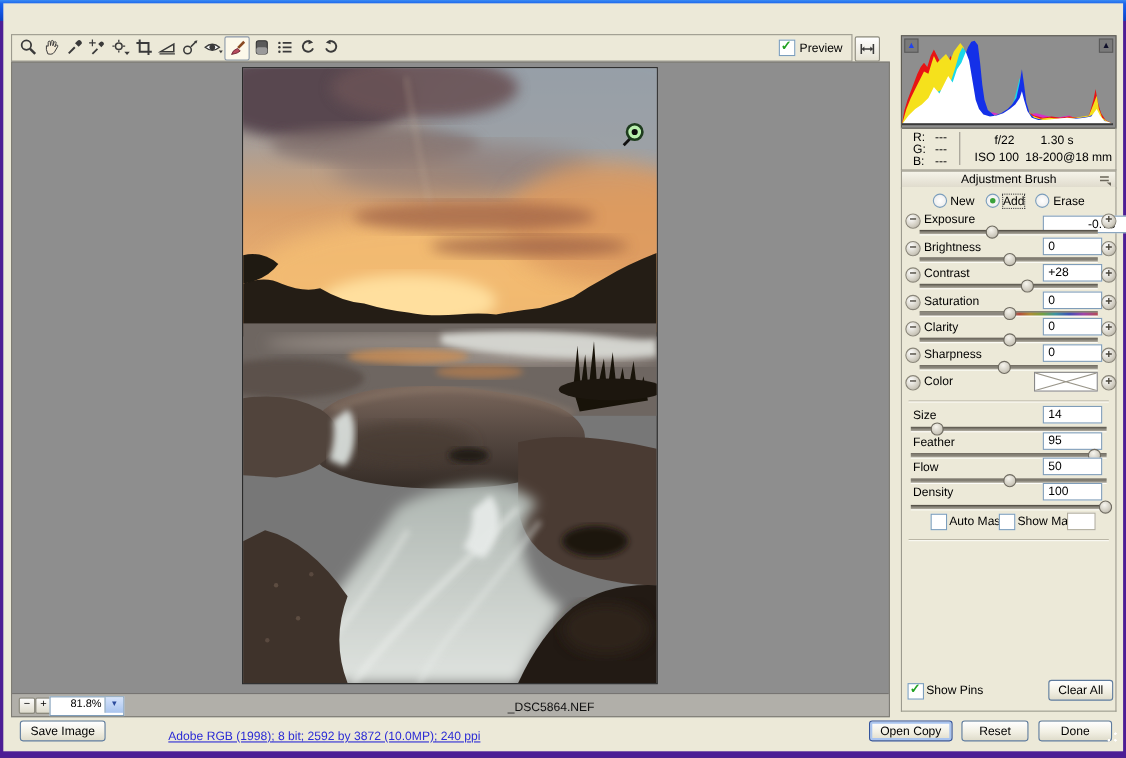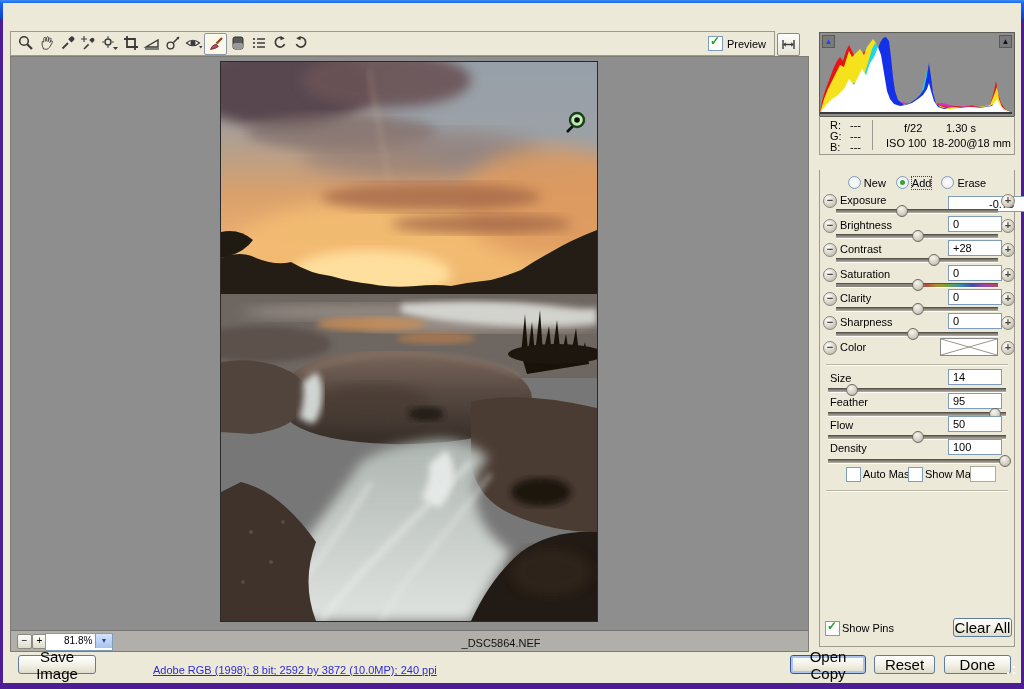--- a/index.html
+++ b/index.html
@@ -19,21 +19,21 @@
   .tool.sel{background:#fcf8ea;border:1px solid #8a97a8;border-radius:2px;}
   .preview-wrap{position:absolute;right:8px;top:4px;display:flex;align-items:center;gap:4px;}
   .fsbtn{position:absolute;left:774px;top:30px;width:21px;height:21px;border:1px solid #8c8a7e;
     border-radius:2px;background:linear-gradient(#fefefe,#e6e3d4);display:flex;align-items:center;justify-content:center;}
   
   .cb{width:13px;height:13px;background:#fff;border:1px solid #7b9ebd;position:relative;display:inline-block;flex:0 0 auto;}
   .cb.on::after{content:"✓";position:absolute;left:1px;top:-3px;color:#21a121;font-weight:bold;font-size:12px;}
   .radio{width:11px;height:11px;border-radius:50%;background:radial-gradient(#fff,#e8e8e8);border:1px solid #7b9ebd;position:relative;display:inline-block;flex:0 0 auto;}
   .radio.on::after{content:"";position:absolute;left:3px;top:3px;width:5px;height:5px;border-radius:50%;background:#3aa13a;}
   .xpbtn{border:1px solid #5f7c9e;border-radius:3px;background:linear-gradient(#fff,#f2f0e4 55%,#dfdccb);
-    font-family:"Liberation Sans",sans-serif;font-size:15px;color:#000;display:flex;align-items:center;justify-content:center;position:absolute;text-align:center;}
+    font-family:"Liberation Sans",sans-serif;font-size:11px;color:#000;display:flex;align-items:center;justify-content:center;position:absolute;text-align:center;}
   .xpbtn.default{box-shadow:inset 0 0 0 2px #a9c4ef;border-color:#33539c;}
   .val{position:absolute;width:48px;height:14px;background:#fff;border:1px solid #7f9db9;
     font-size:11px;line-height:14px;padding-left:4px;}
   .pm{position:absolute;width:12px;height:12px;border-radius:50%;border:1px solid #8a867a;color:#4a463c;
     background:radial-gradient(circle at 35% 30%,#fefefe,#d2cec2 60%,#aaa69a);
     font-size:11px;font-weight:bold;line-height:10px;text-align:center;}
   .track{position:absolute;height:3px;background:linear-gradient(#6e6a60,#b6b2a6);
     border-top:1px solid #57534a;border-bottom:1px solid #fdfcf8;}
   .track.rainbow{background:linear-gradient(90deg,#8c8880 0%,#8c8880 50%,#b44c3c 56%,#b08c34 62%,#74a040 69%,#3c94a0 76%,#4050b4 84%,#a044a8 92%,#b44c54 100%);}
   .knob{position:absolute;top:-5px;width:10px;height:10px;border:1px solid #6e6a60;border-radius:50%;
@@ -300,20 +300,27 @@
       <span class="lbl" style="left:10px;top:14px;">G:</span>
       <span class="lbl" style="left:30px;top:14px;">---</span>
       <span class="lbl" style="left:10px;top:25px;">B:</span>
       <span class="lbl" style="left:30px;top:25px;">---</span>
       <span class="vdiv"></span>
       <span class="lbl" style="left:84px;top:6px;">f/22</span>
       <span class="lbl" style="left:126px;top:6px;">1.30 s</span>
       <span class="lbl" style="left:66px;top:21px;">ISO 100</span>
       <span class="lbl" style="left:112px;top:21px;">18-200@18 mm</span>
     </div>
+    <div class="phead">
+      <span>Adjustment Brush</span>
+      <svg width="12" height="10" style="position:absolute;right:3px;top:3px;">
+        <path d="M1 2 h8 M1 5 h8" stroke="#6a665a" stroke-width="1.4"></path>
+            <path d="M7 7 l4 0 0 3 z" fill="#6a665a"></path>
+      </svg>
+    </div>
     <div class="pbody">
       <div class="modes">
         <span class="mode">
           <span class="radio"></span>
           <span>New</span>
         </span>
         <span class="mode">
           <span class="radio on"></span>
           <span class="focus">Add</span>
         </span>

